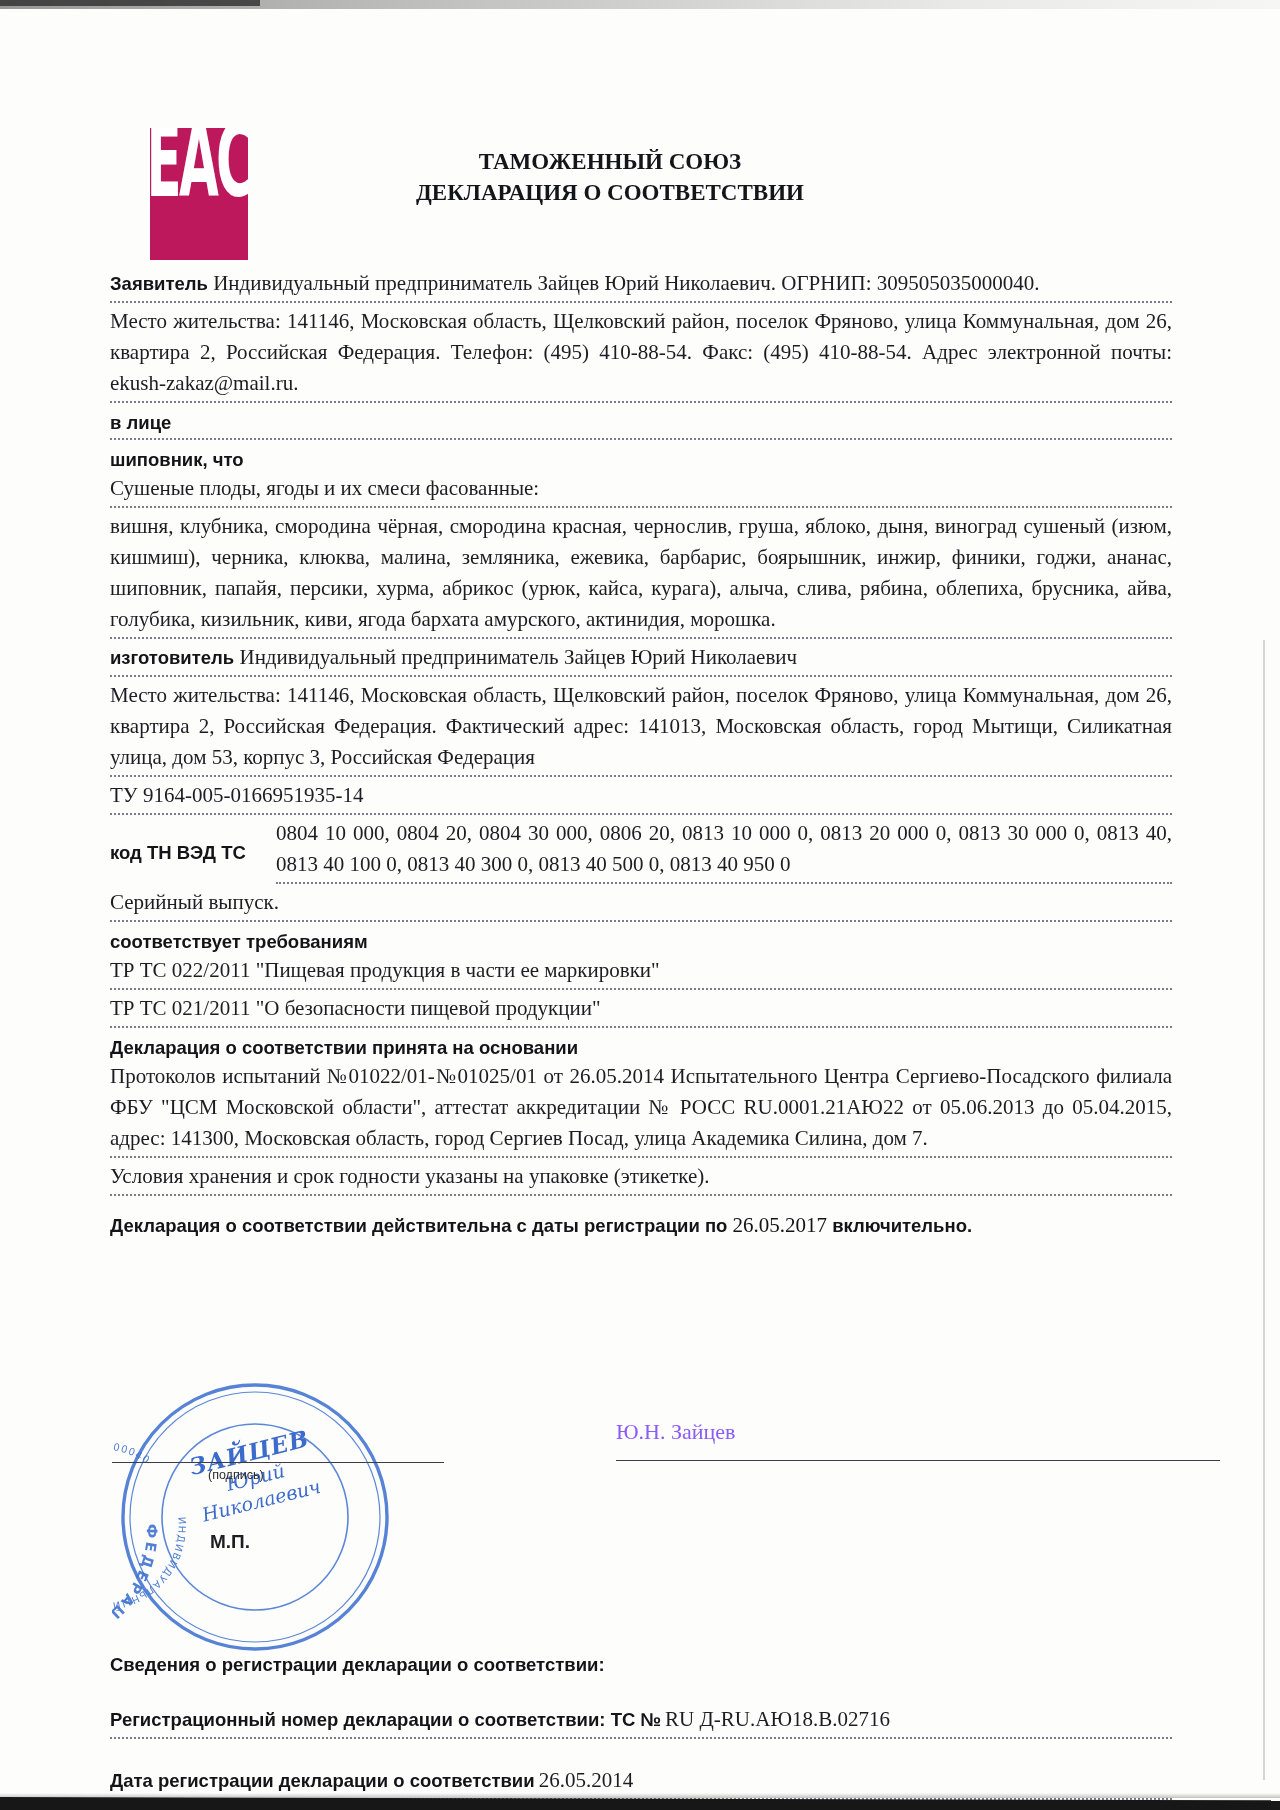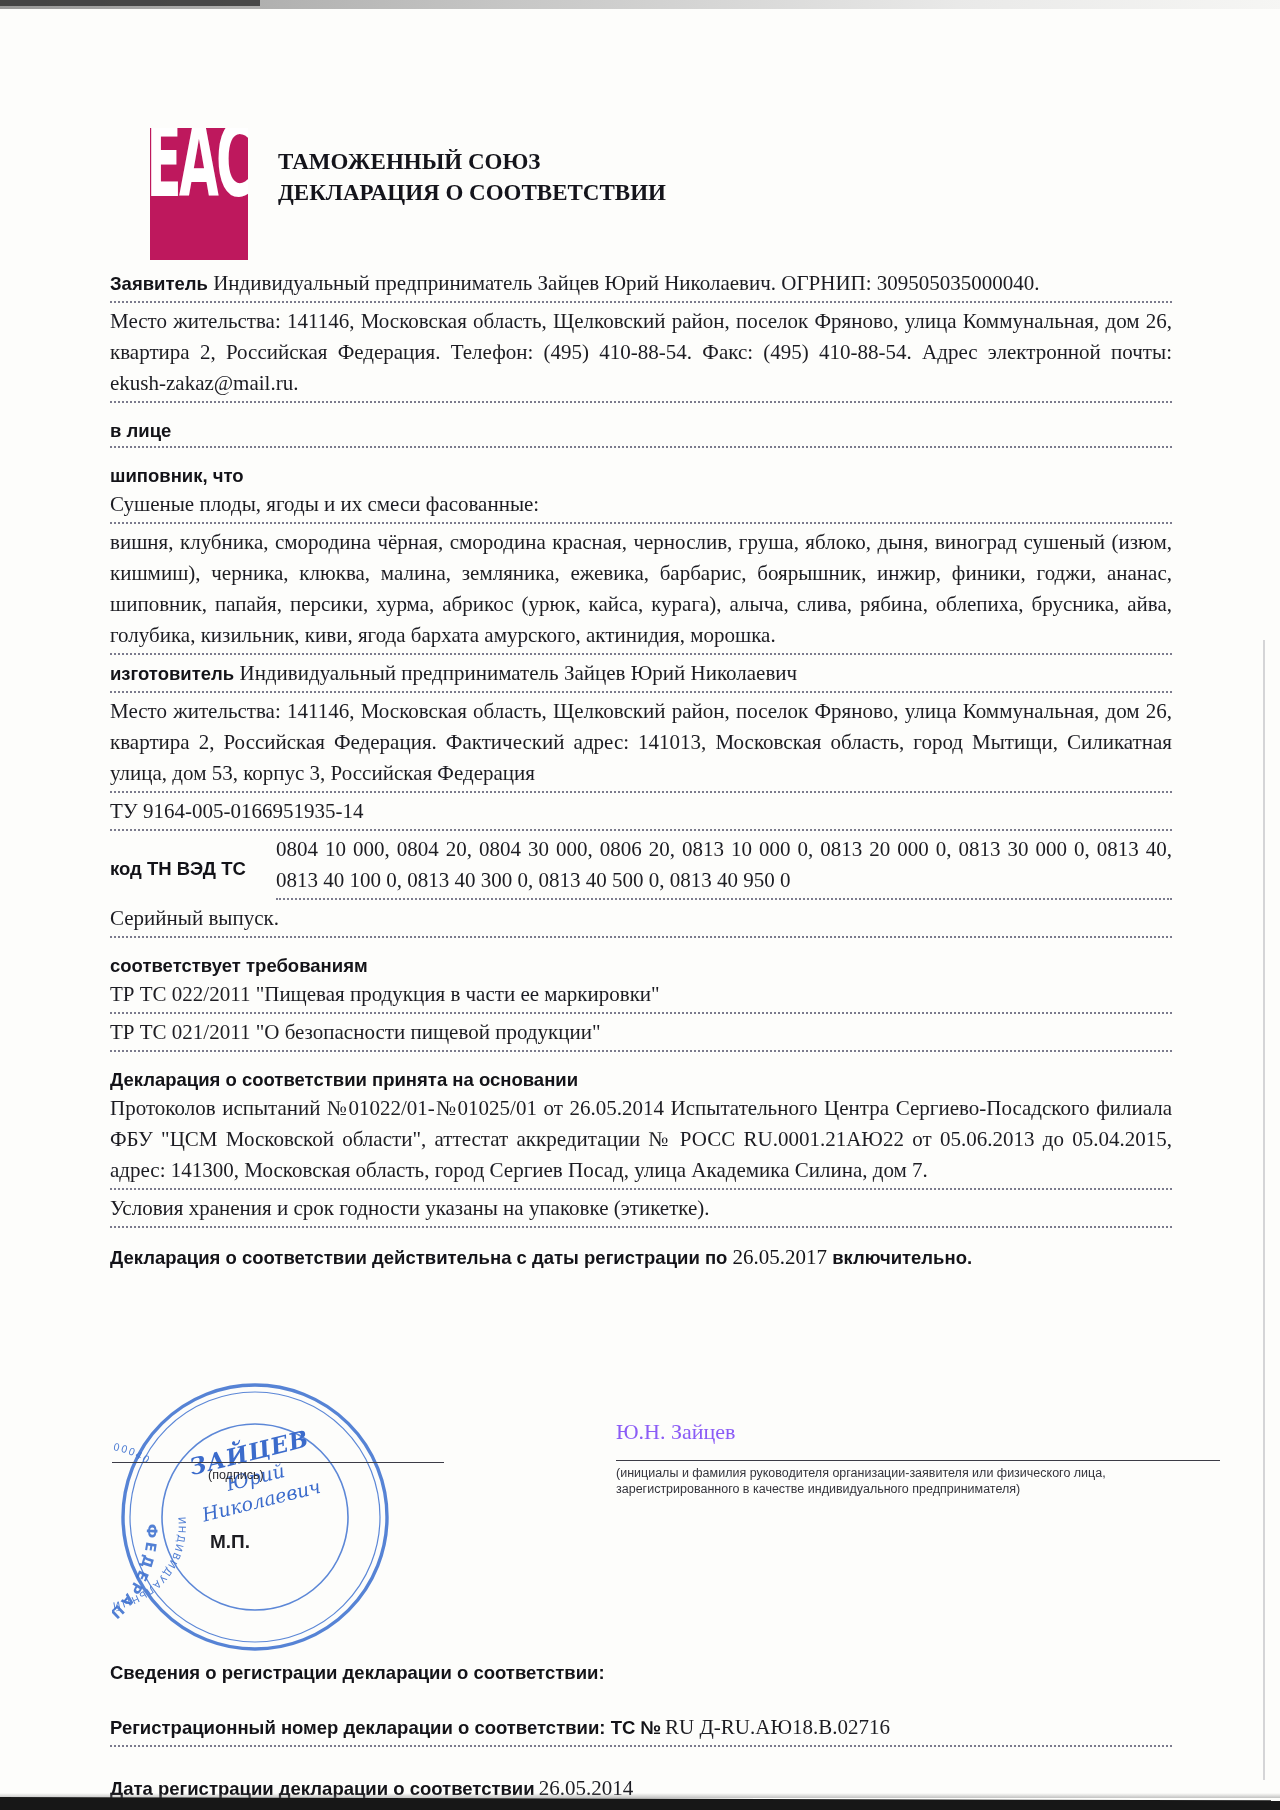--- a/index.html
+++ b/index.html
@@ -12,26 +12,26 @@
   .scan-top-left{position:absolute;top:0;left:0;width:260px;height:6px;background:#2e2e2e;opacity:.8}
   .scan-bottom{position:absolute;bottom:-4px;left:-4px;width:102%;height:17px;background:#171717;transform:rotate(.15deg);transform-origin:left bottom}
   .scan-bottom-soft{position:absolute;bottom:12px;left:0;width:100%;height:5px;background:linear-gradient(to top,#88888880,#ffffff00)}
   .scan-right{position:absolute;right:15px;top:640px;height:1140px;width:2px;background:#c3c3c7;opacity:.7}
 
   .content{position:absolute;left:110px;top:120px;width:1062px}
 
   .hdr{position:relative;height:148px}
   .eac{position:absolute;left:40px;top:8px;width:98px;height:132px;background:#be185d;color:#fff;display:flex;align-items:flex-start;justify-content:center;font-family:"DejaVu Sans",sans-serif;font-weight:900;font-size:56px;letter-spacing:-3px;overflow:hidden}
   .eac span{display:inline-block;transform:scaleY(1.8) scaleX(0.92)}
-  .ttl{position:absolute;left:168px;top:26px;width:664px;text-align:left;font-weight:bold;font-size:23px;line-height:31px;color:#14141b}
+  .ttl{position:absolute;left:168px;top:26px;width:664px;text-align:center;font-weight:bold;font-size:23px;line-height:31px;color:#14141b}
 
   .srf{font-size:21px;line-height:31px;color:#1c1c22}
   .j{text-align:justify}
   .lbl{font-family:"Liberation Sans",sans-serif;font-weight:bold;font-size:18.5px;color:#131318}
-  .lbl-line{line-height:27px;margin-top:14px}
+  .lbl-line{line-height:27px;margin-top:6px}
   .dots{border-bottom:2px dotted #5b5b72;height:4px;margin-bottom:3px;opacity:.8}
 
   .tnved{display:flex;align-items:center}
   .tnved .tl{width:166px;flex-shrink:0}
   .tnved .tc{flex:1}
 
   .validity{margin-top:16px}
   .validity .d{font-size:21px;font-family:"Liberation Serif",serif;font-weight:normal}
 
   .sig{position:absolute;left:110px;top:1368px;width:1062px;height:278px}
@@ -152,21 +152,20 @@
       </div>
     </div>
 
     <div class="sig-line-left"></div>
     <div class="podpis">(подпись)</div>
     <div class="mp">М.П.</div>
 
     <div class="sig-right">
       <div class="sig-name">Ю.Н. Зайцев</div>
       <div class="sig-line-right"></div>
-      <div class="sig-cap">(инициалы и фамилия руководителя организации-заявителя или физического лица, зарегистрированного в качестве индивидуального предпринимателя)</div>
     </div>
 
   </div>
 
   <div class="reg">
     <p class="lbl lbl-line">Сведения о регистрации декларации о соответствии:</p>
     <div class="row">
       <span class="lbl">Регистрационный номер декларации о соответствии: ТС №</span>
       <span class="srf">RU Д-RU.АЮ18.В.02716</span>
       <div class="dots"></div>

